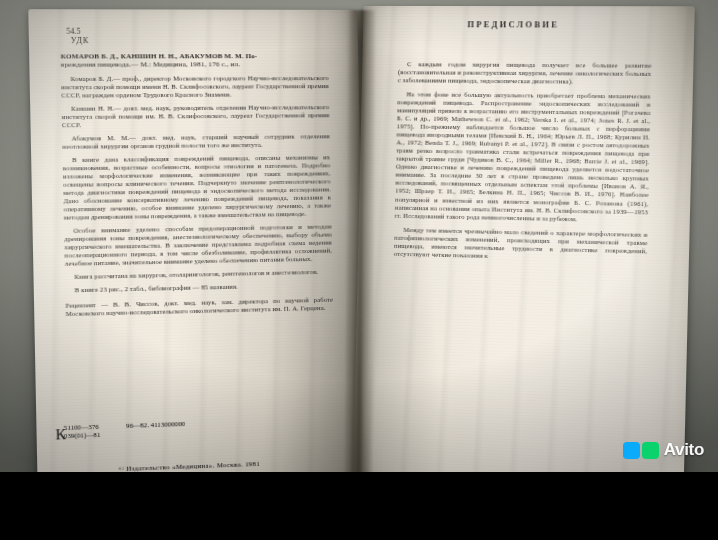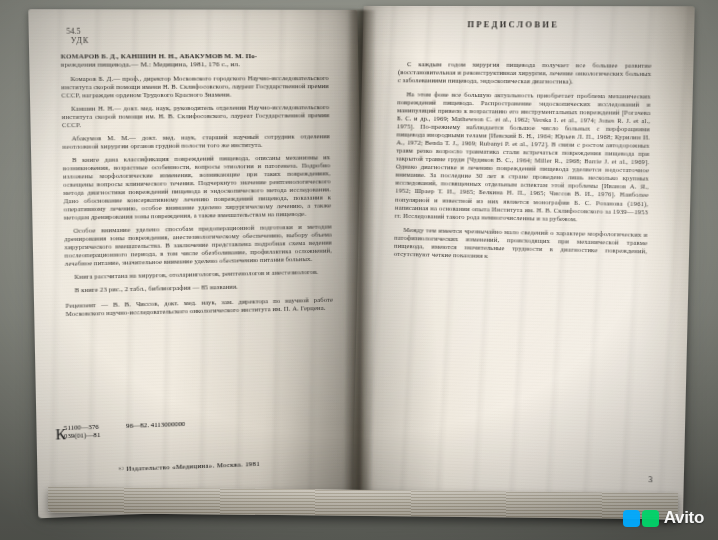--- a/index.html
+++ b/index.html
@@ -9,21 +9,21 @@
   }
   body {
     width: 718px;
     height: 540px;
     overflow: hidden;
     font-family: "Liberation Serif", serif;
   }
   #scene {
     position: relative;
     width: 718px;
-    height: 540px;
+    height: 472px;
     background: #8b8d85;
     overflow: hidden;
   }
   
   .backdrop {
     position: absolute;
     inset: 0;
     background:
       linear-gradient(180deg, #9a9c93 0%, #8e9088 28%, #85877f 58%, #75776f 85%, #6a6c65 100%);
   }

